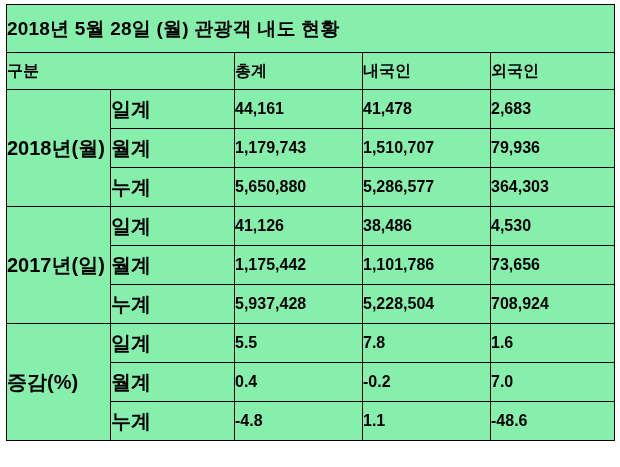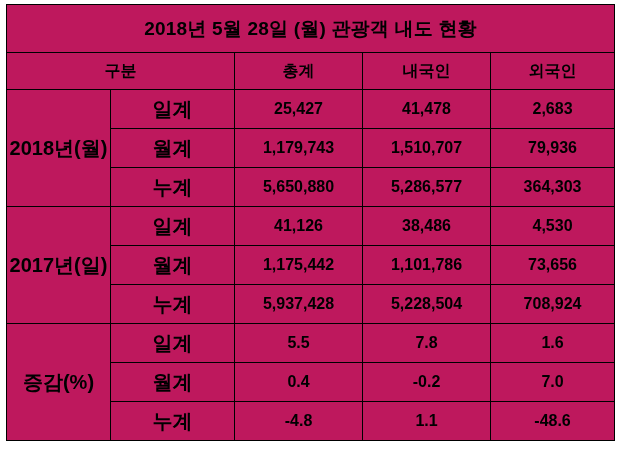--- a/index.html
+++ b/index.html
@@ -24,24 +24,24 @@
   }
   table.report {
     border-collapse: collapse;
     table-layout: fixed;
     width: 608px;
     margin: 0 auto;
   }
   table.report td, table.report th {
     border: 1px solid #000000;
     padding: 0;
-    text-align: center;
+    text-align: left;
     vertical-align: middle;
     font-weight: bold;
-    background: #be185d;
+    background: #86efac;
   }
   .title-cell {
     height: 47px;
     font-size: 19px;
     letter-spacing: 0.2px;
   }
   .head-cell {
     height: 36px;
     font-size: 16px;
   }
@@ -82,21 +82,21 @@
       <tr>
         <td class="head-cell" colspan="2">구분</td>
         <td class="head-cell">총계</td>
         <td class="head-cell">내국인</td>
         <td class="head-cell">외국인</td>
       </tr>
 
       <tr>
         <td class="group-cell" rowspan="3">2018년(월)</td>
         <td class="sub-cell">일계</td>
-        <td class="num-cell">25,427</td>
+        <td class="num-cell">44,161</td>
         <td class="num-cell">41,478</td>
         <td class="num-cell">2,683</td>
       </tr>
       <tr>
         <td class="sub-cell">월계</td>
         <td class="num-cell">1,179,743</td>
         <td class="num-cell">1,510,707</td>
         <td class="num-cell">79,936</td>
       </tr>
       <tr>

